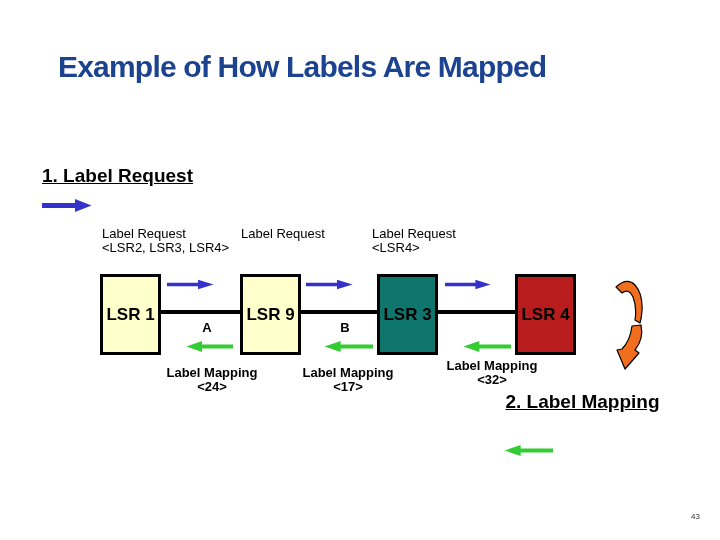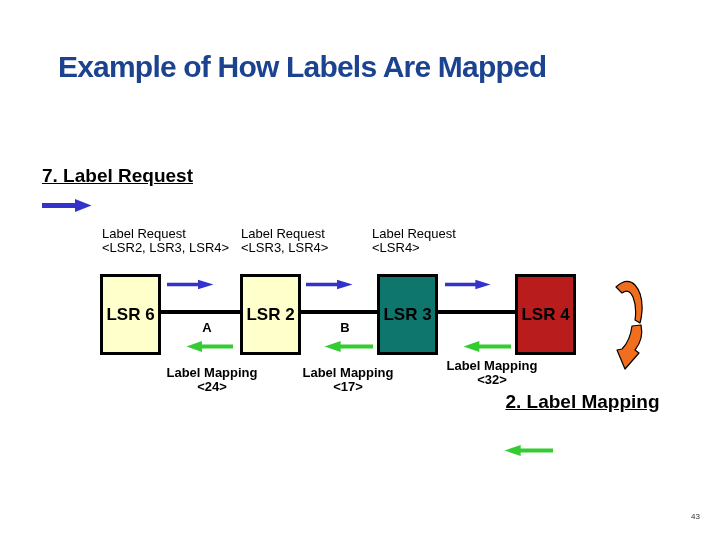--- a/index.html
+++ b/index.html
@@ -31,44 +31,43 @@
   .arrow-svg{display:block;}
   .pagenum{font-size:8px;color:#333;}
 </style>
 </head>
 <body>
 
 <div class="slide">
 
   <div class="abs title" style="left: 58px; top: 50px; color: rgb(27, 67, 144);">Example of How Labels Are Mapped</div>
 
-  <div class="abs step-heading" style="left:42px;top:165px;">7. Label Request</div>
+  <div class="abs step-heading" style="left:42px;top:165px;">1. Label Request</div>
   <svg class="abs arrow-svg" style="left:42px;top:198px;" width="50" height="15" viewBox="0 0 50 15" preserveAspectRatio="none">
     <polygon points="0,5 33,5 33,1 49.5,7.5 33,14 33,10 0,10" fill="#3333CC"></polygon>
   </svg>
 
   <div class="abs msg" style="left:102px;top:227px;width:176px;">
     <div>Label Request</div>
     <div>&lt;LSR2, LSR3, LSR4&gt;</div>
   </div>
   <div class="abs msg" style="left:241px;top:227px;width:176px;">
     <div>Label Request</div>
-    <div>&lt;LSR3, LSR4&gt;</div>
   </div>
   <div class="abs msg" style="left:372px;top:227px;width:176px;">
     <div>Label Request</div>
     <div>&lt;LSR4&gt;</div>
   </div>
 
   <div class="abs connector" style="left:161px;top:310px;width:79px;"></div>
   <div class="abs connector" style="left:301px;top:310px;width:76px;"></div>
   <div class="abs connector" style="left:438px;top:310px;width:77px;"></div>
 
-  <div class="abs node" style="left: 100px; top: 274px; background: rgb(255, 255, 204);">LSR 6</div>
-  <div class="abs node" style="left: 240px; top: 274px; background: rgb(255, 255, 204);">LSR 2</div>
+  <div class="abs node" style="left: 100px; top: 274px; background: rgb(255, 255, 204);">LSR 1</div>
+  <div class="abs node" style="left: 240px; top: 274px; background: rgb(255, 255, 204);">LSR 9</div>
   <div class="abs node" style="left: 377px; top: 274px; background: #0f766e;">LSR 3</div>
   <div class="abs node" style="left: 515px; top: 274px; background: #b91c1c;">LSR 4</div>
 
   <svg class="abs arrow-svg" style="left:167px;top:279px;" width="47" height="11" viewBox="0 0 50 15" preserveAspectRatio="none">
     <polygon points="0,5 33,5 33,1 49.5,7.5 33,14 33,10 0,10" fill="#3333CC"></polygon>
   </svg>
   <svg class="abs arrow-svg" style="left:306px;top:279px;" width="47" height="11" viewBox="0 0 50 15" preserveAspectRatio="none">
     <polygon points="0,5 33,5 33,1 49.5,7.5 33,14 33,10 0,10" fill="#3333CC"></polygon>
   </svg>
   <svg class="abs arrow-svg" style="left:445px;top:279px;" width="46" height="11" viewBox="0 0 50 15" preserveAspectRatio="none">

